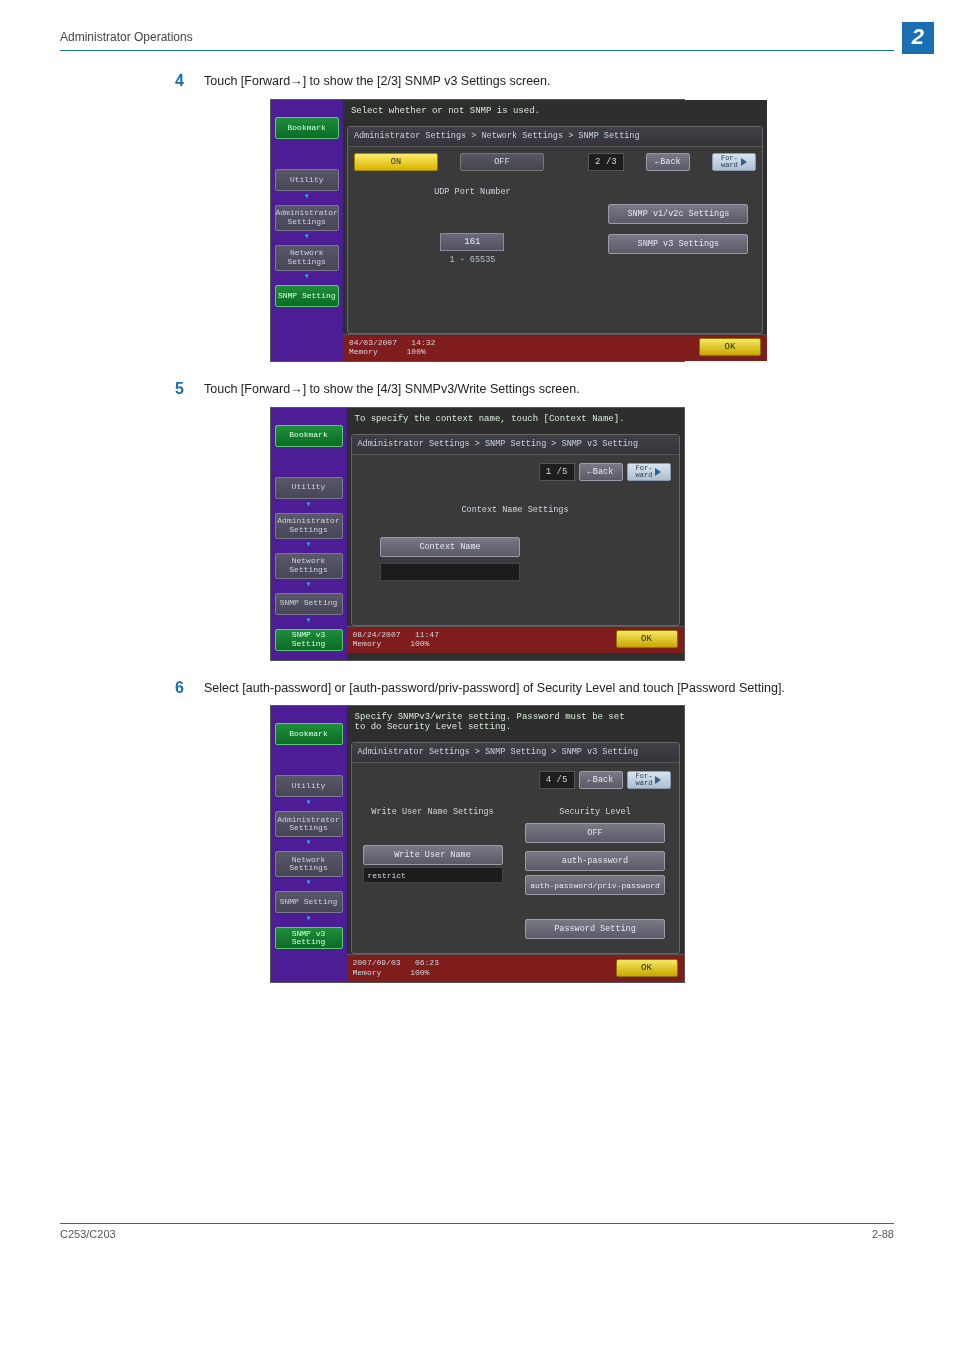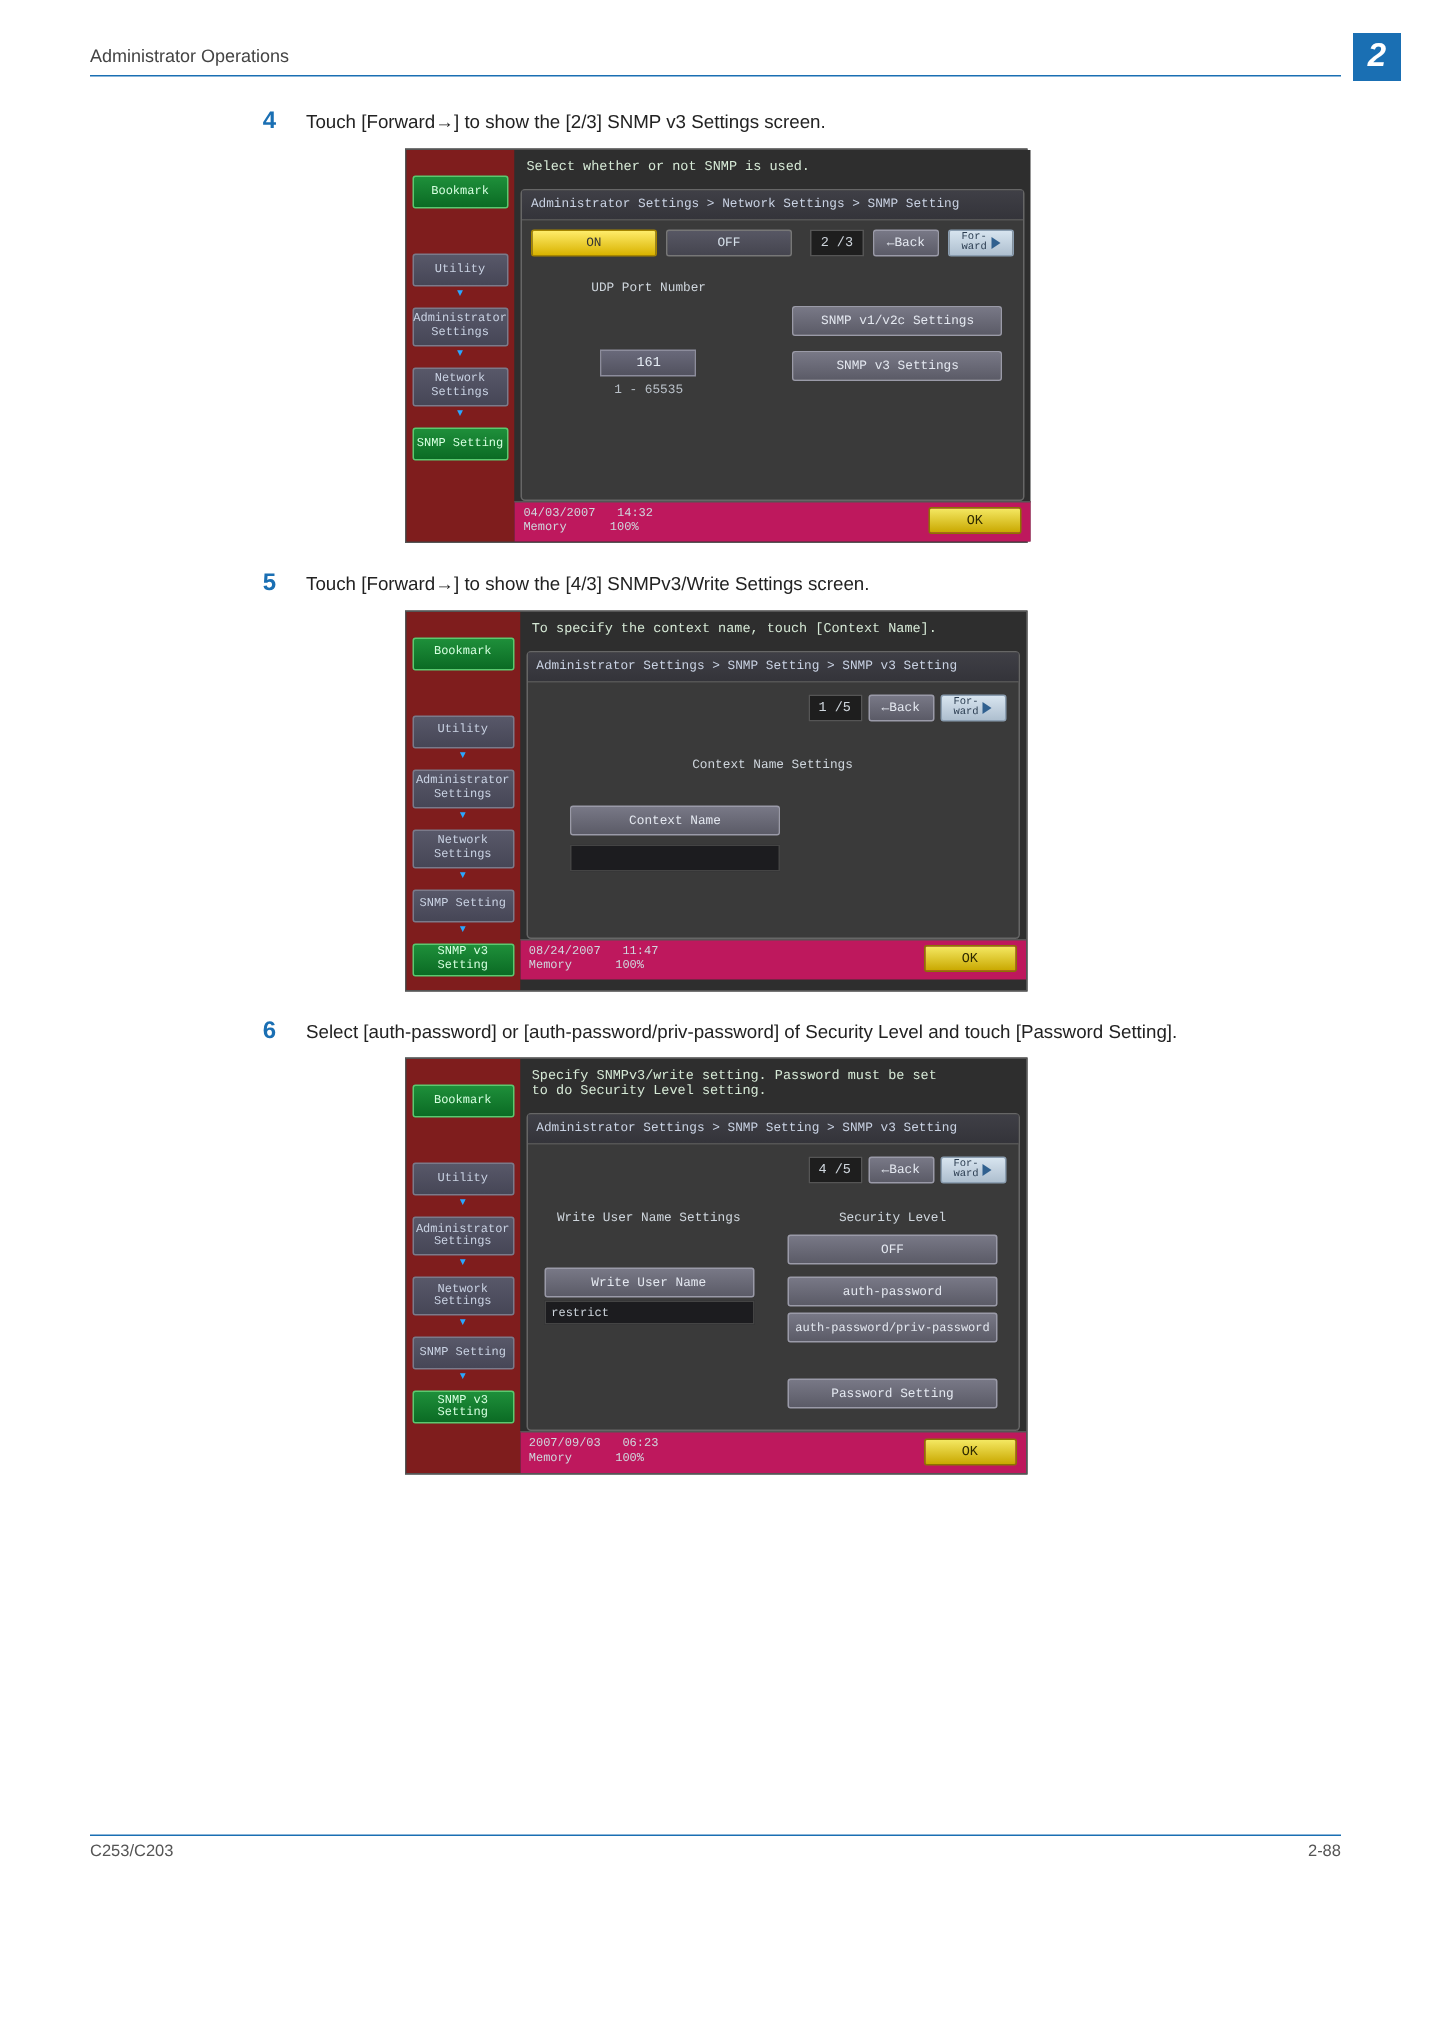--- a/index.html
+++ b/index.html
@@ -69,21 +69,21 @@
     background: #2e2e2e;
     color: #d6e9d6;
     font-family: "Courier New", monospace;
     font-size: 9px;
     border: 1px solid #555;
     position: relative;
   }
   .shot-inner { display: flex; }
   .sidecol {
     width: 76px;
-    background: #7f1d1d;
+    background: #4c1d95;
     display: flex;
     flex-direction: column;
     align-items: stretch;
     padding-bottom: 6px;
   }
   .side-btn {
     margin: 3px 4px;
     background: linear-gradient(#585869, #464656);
     border: 1px solid #7a7a8a;
     border-radius: 2px;
@@ -226,21 +226,21 @@
     background: linear-gradient(#69697a, #52525f);
     border: 1px solid #8c8c9c;
     color: #e6edf5;
     display: flex; align-items: center; justify-content: center;
   }
   .range-txt {
     color: #b9c0c8; font-size: 8.5px; text-align: center;
   }
   .footer-row {
     display: flex; align-items: center; justify-content: space-between;
-    background: #be185d;
+    background: #7f1d1d;
     padding: 3px 6px 4px 6px;
     border-top: 1px solid #555;
   }
   .footer-left { color: #cfd6dd; font-size: 8px; line-height: 1.2; }
   .ok-btn {
     width: 62px; height: 18px;
     background: linear-gradient(#f4e862, #c9a800);
     border: 1px solid #8c7300;
     color: #2f2a00;
     display: flex; align-items: center; justify-content: center;
@@ -321,21 +321,21 @@
       <div class="side-btn" style="height:26px">Network<br>Settings</div>
       <div class="side-arrow">▾</div>
       <div class="side-btn active">SNMP Setting</div>
       <div style="flex:1"></div>
     </div>
     <div class="maincol">
       <div class="top-msg">Select whether or not SNMP is used.</div>
       <div class="panel">
         <div class="panel-crumb">Administrator Settings &gt; Network Settings &gt; SNMP Setting</div>
         <div class="panel-body">
-          <div class="row" style="gap:6px">
+          <div class="row" style="gap:22px">
             <div class="btn3d btn-on">ON</div>
             <div class="btn3d btn-off">OFF</div>
             <div style="flex:1"></div>
             <div class="page-ind">2 /3</div>
             <div class="btn3d btn-grey">←<span>Back</span></div>
             <div class="btn3d btn-fwd">
                   <span style="font-size:7px;line-height:1">For-<br>ward</span>
                   <div class="shape-arrow-r"></div>
                 </div>
           </div>

